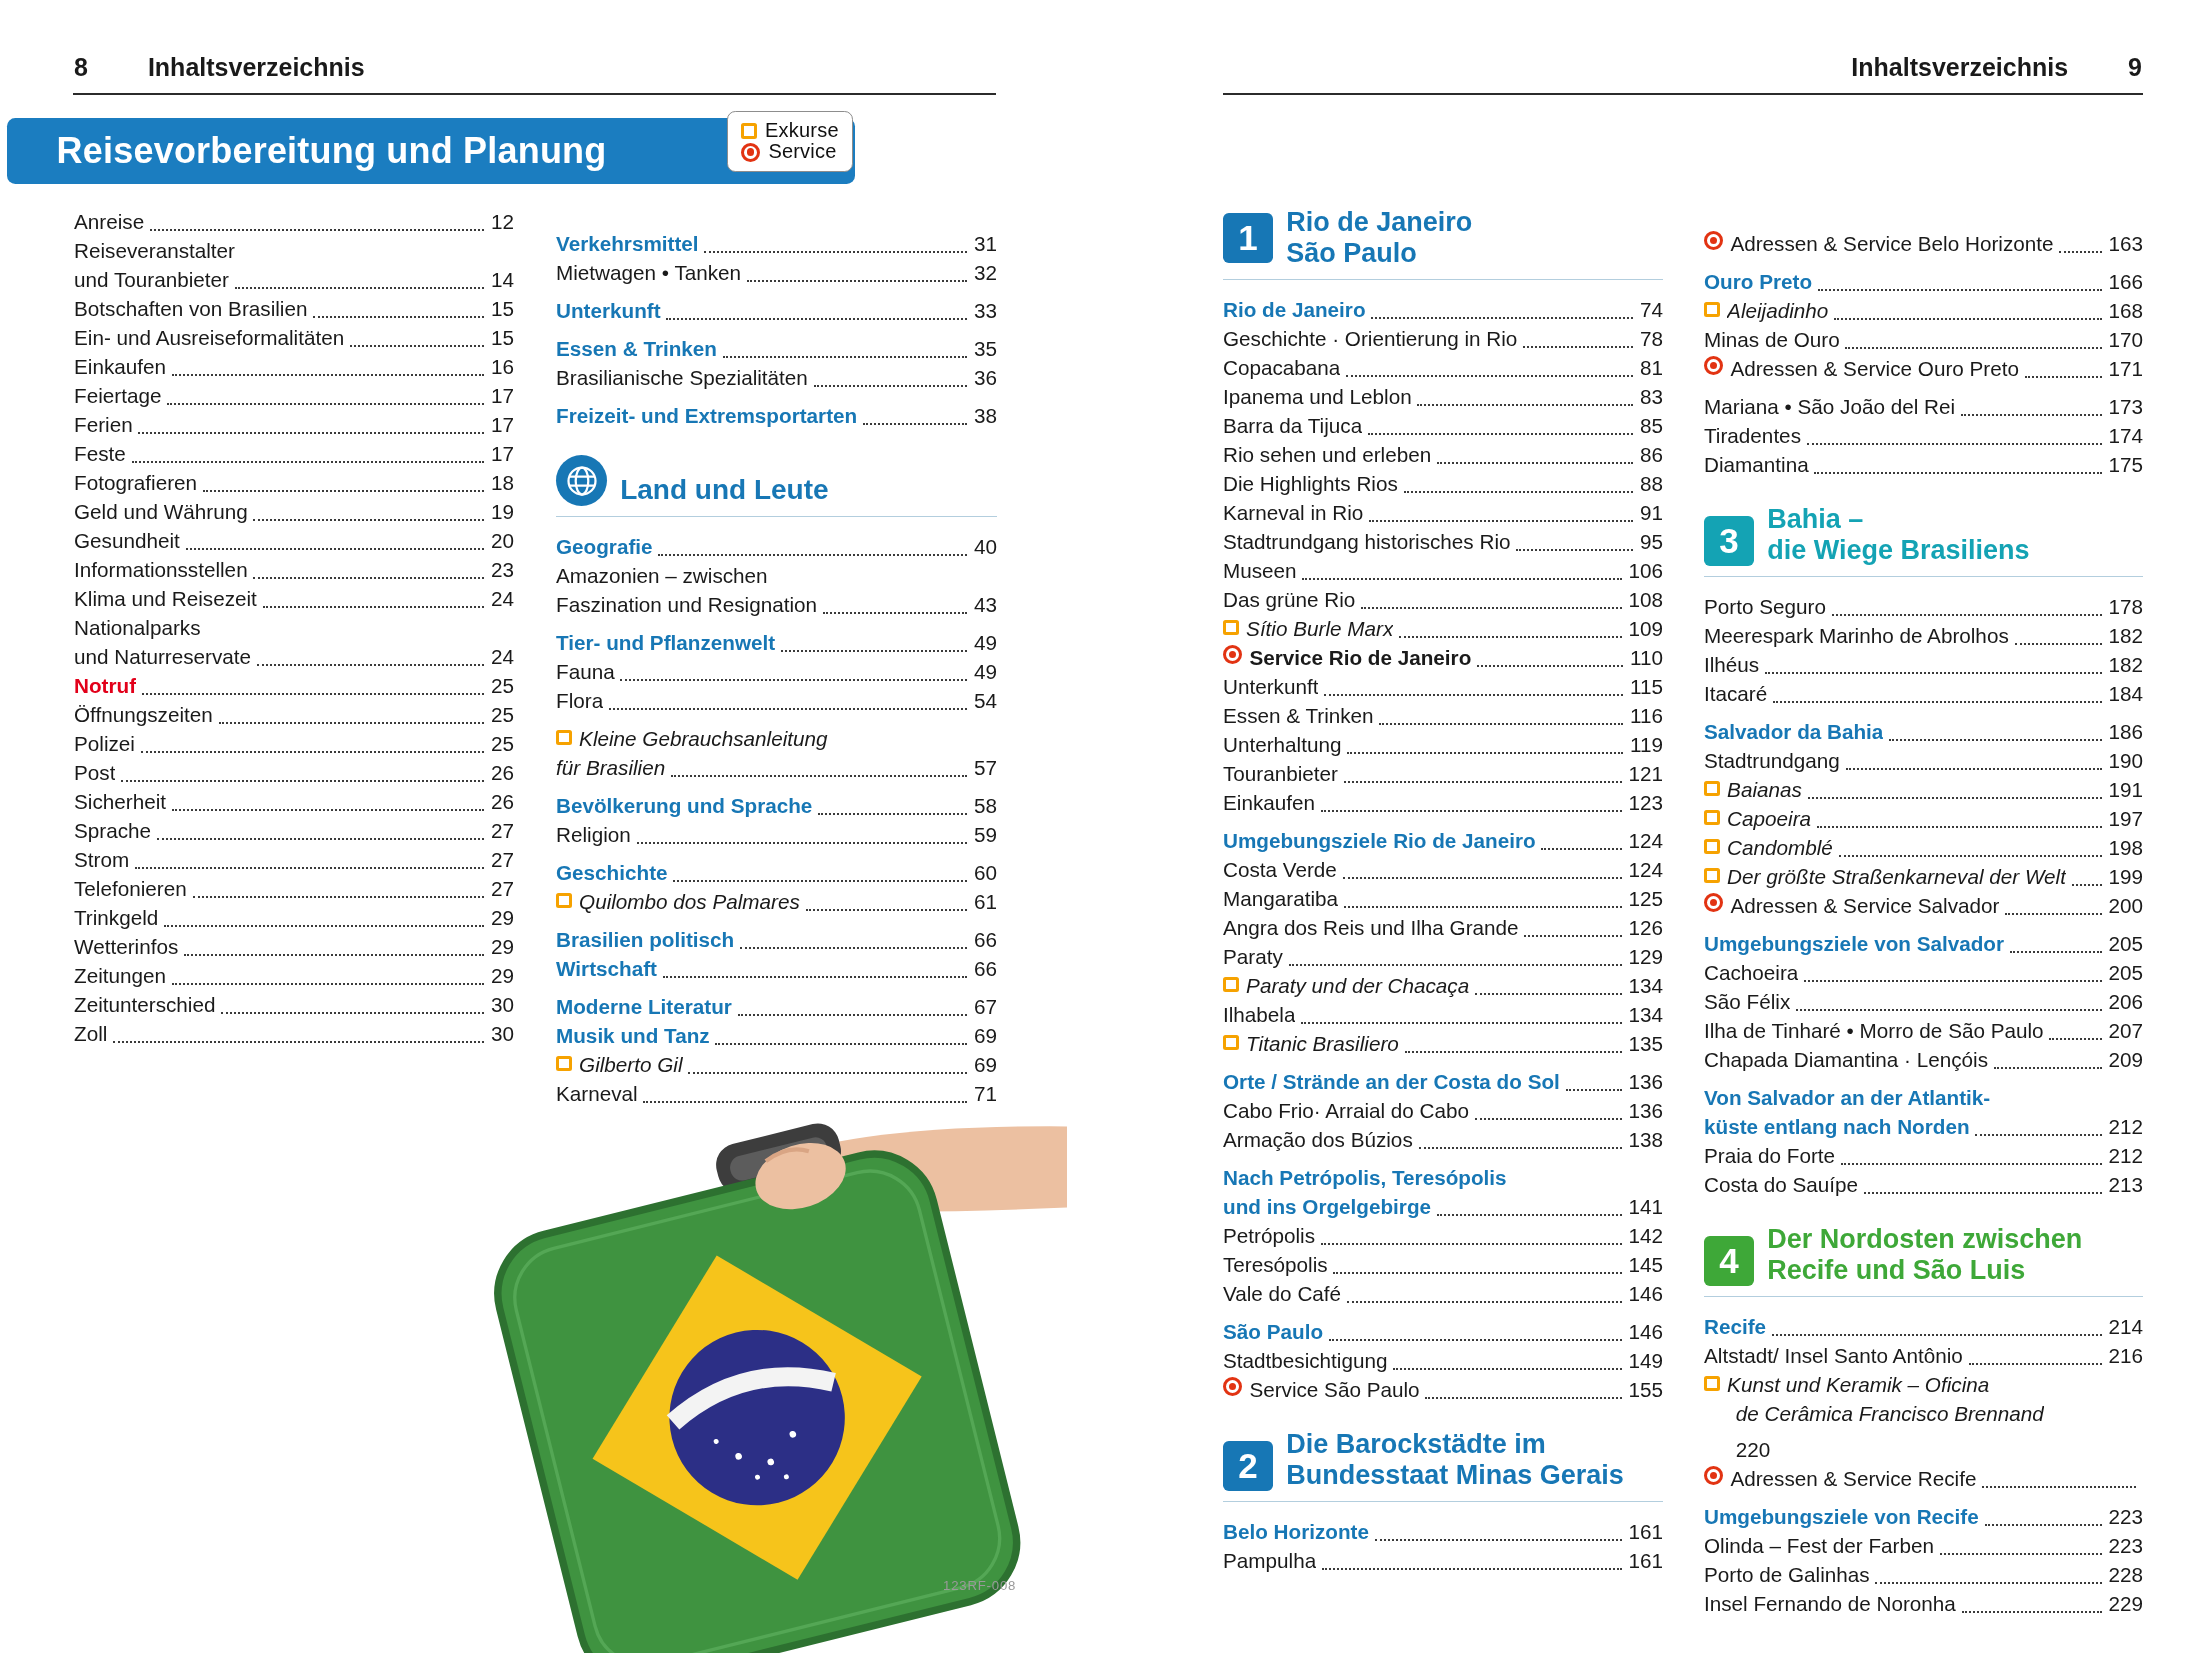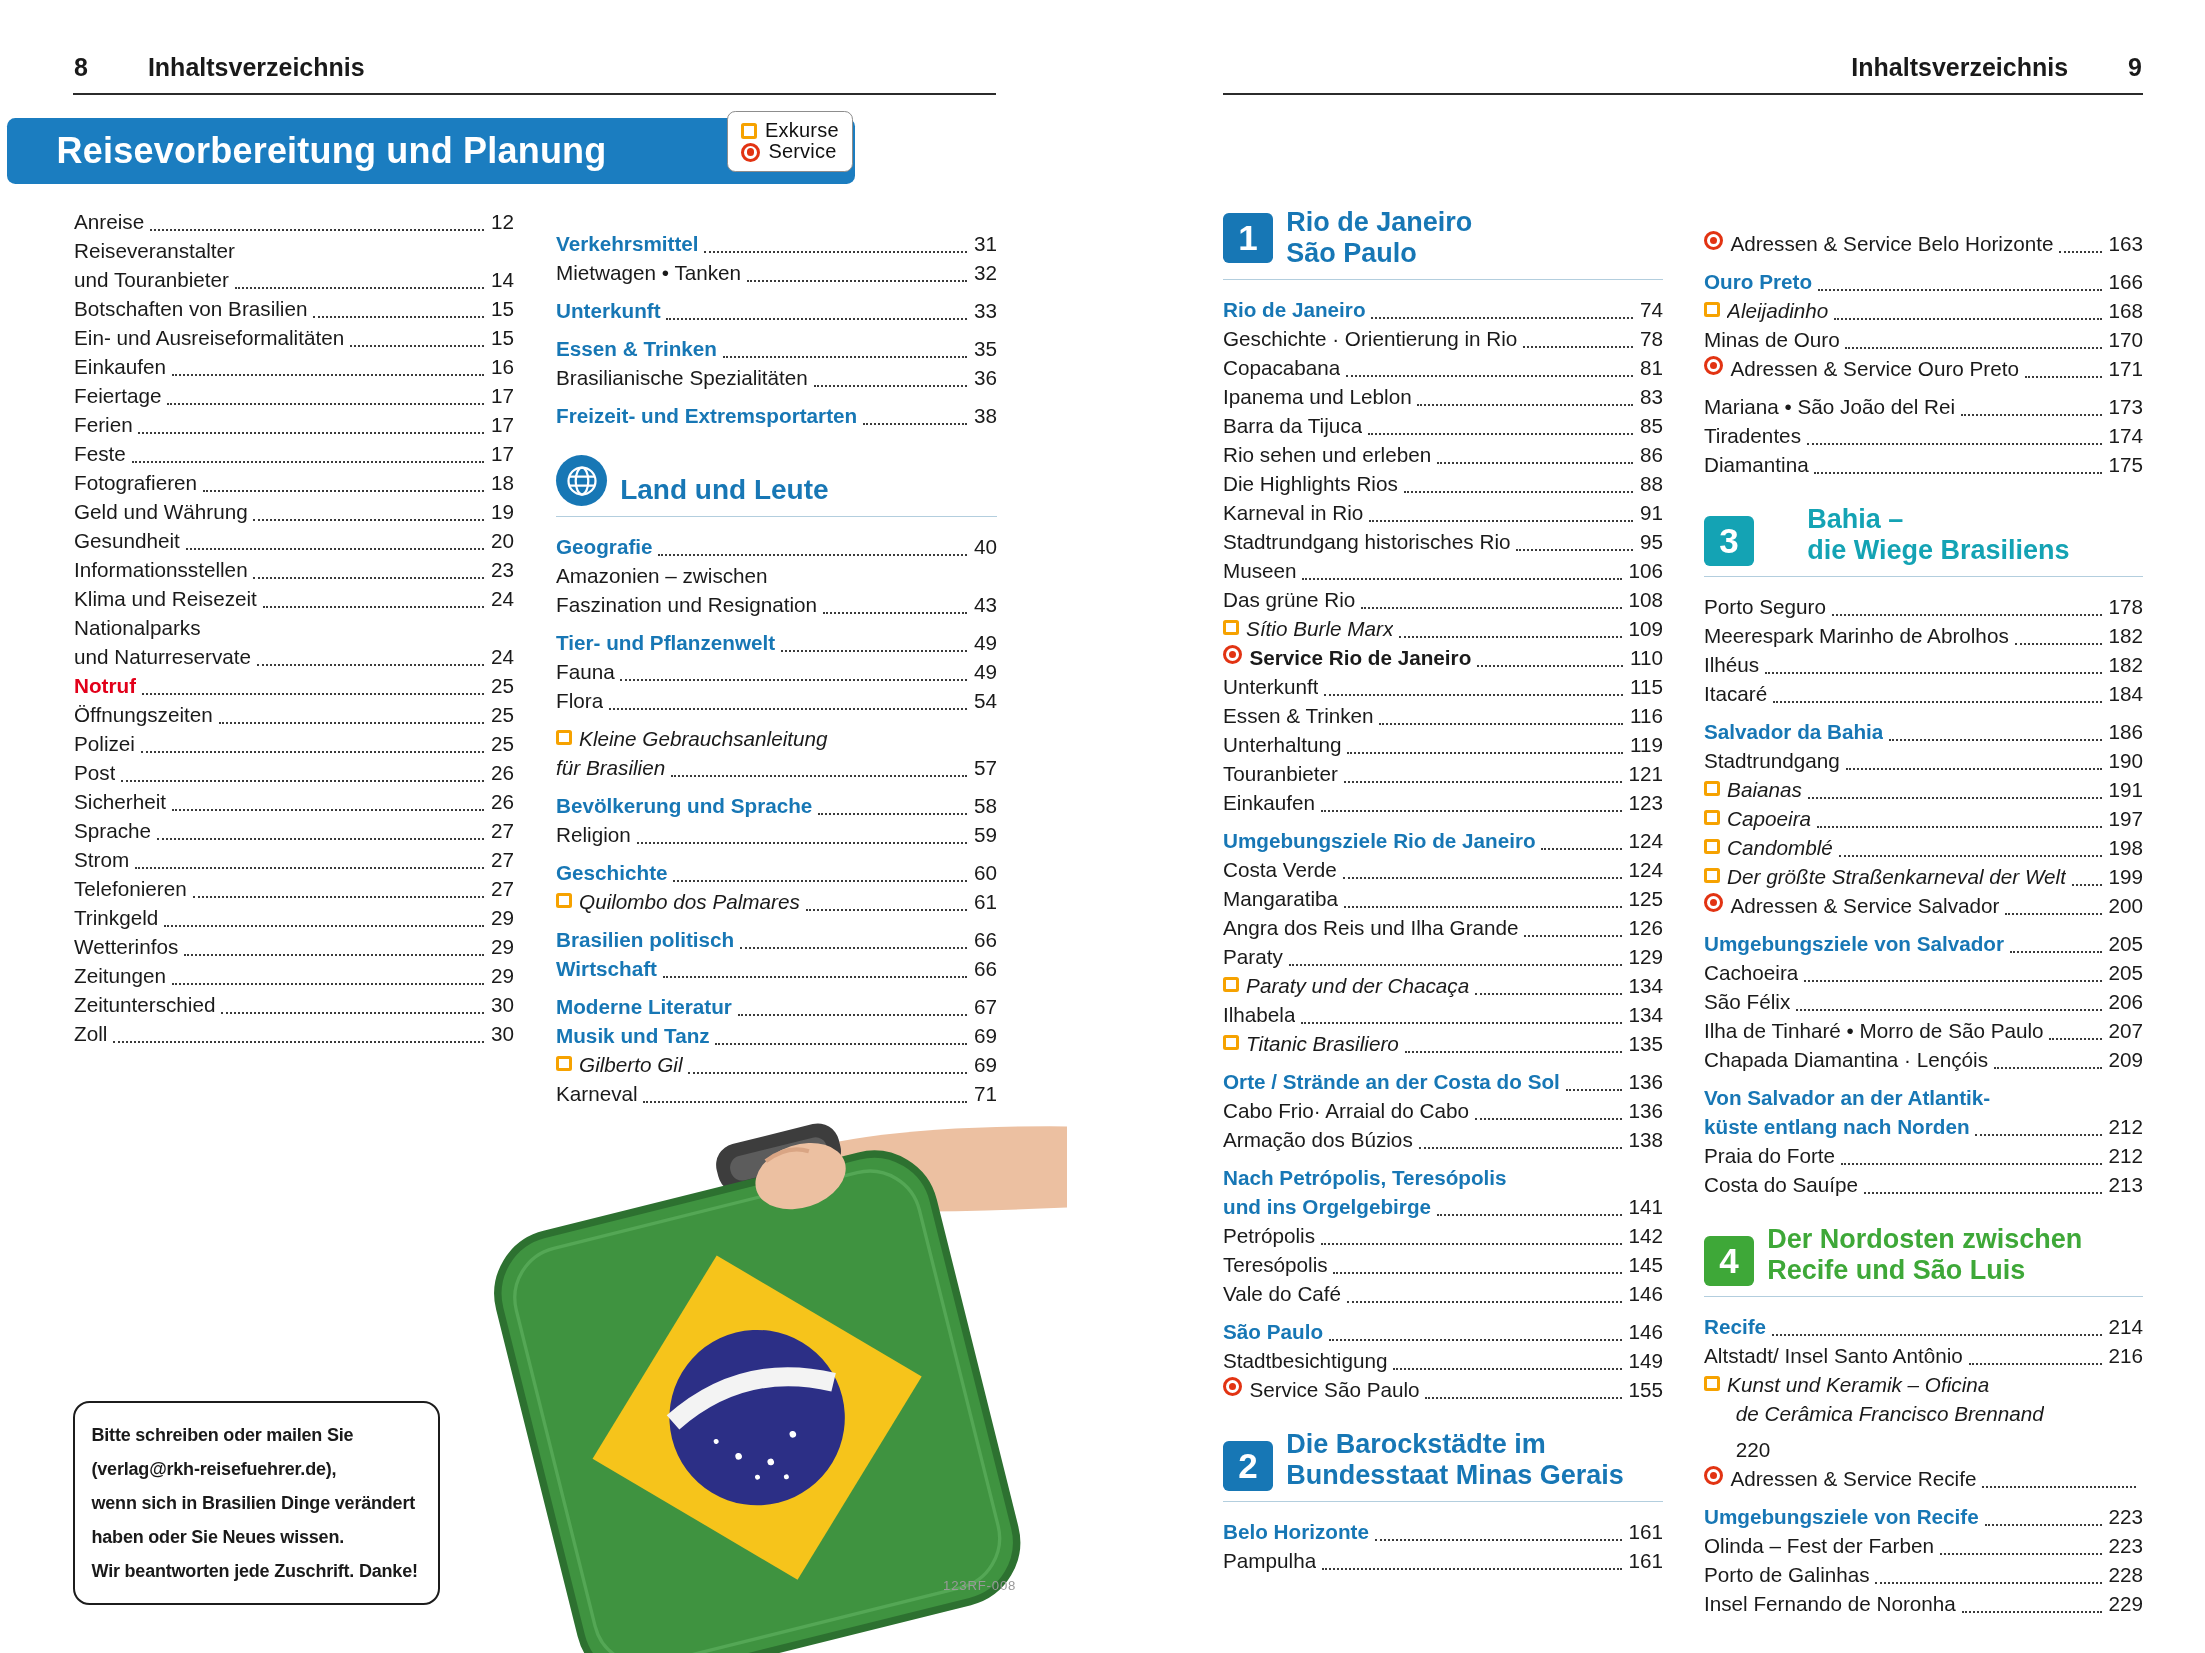--- a/index.html
+++ b/index.html
@@ -38,21 +38,21 @@
   .sec-head,.chap{display:flex;gap:13.2px;align-items:center;border-bottom:1.7px solid #b3cede;
     padding-bottom:10px;margin-bottom:15px;}
   .sec-icon{width:51px;height:51px;background:var(--blue);border-radius:5.8px;
     display:flex;align-items:center;justify-content:center;flex:none;}
   .sec-icon.round{border-radius:50%;}
   .sec-title{color:var(--blue);font-weight:bold;font-size:28px;line-height:32px;}
   .chap-num{width:50px;height:50px;border-radius:5.8px;color:#fff;font-size:35px;font-weight:bold;
     display:flex;align-items:center;justify-content:center;flex:none;}
   .chap-title{font-weight:bold;font-size:27px;line-height:31px;}
   .c-blue .chap-num{background:var(--blue);} .c-blue .chap-title{color:var(--blue);}
-  .c-teal .chap-num{background:var(--teal);} .c-teal .chap-title{color:var(--teal);margin-left:40px;}
+  .c-teal .chap-num{background:var(--teal);} .c-teal .chap-title{color:var(--teal);}
   .c-green .chap-num{background:var(--green);} .c-green .chap-title{color:var(--green);}
   .mt{margin-top:25px;align-items:flex-end;}
 
   
   .row{display:flex;align-items:baseline;font-size:20.7px;line-height:29px;}
   .row .row-icon{flex:none;margin-right:7.4px;position:relative;top:-0.8px;}
   .row .lbl{white-space:nowrap;flex:0 1 auto;min-width:0;overflow:hidden;}
   .row .dots{flex:1 1 0;min-width:0;margin:0 5px 5px 5.8px;border-bottom:2.5px dotted #3a3a3a;align-self:flex-end;}
   .row .pg{margin-left:1.7px;flex:none;}
   .row.gap{margin-top:9px;}
@@ -464,30 +464,20 @@
             <circle cx="300" cy="418" r="3"></circle>
               <circle cx="372" cy="480" r="3"></circle>
           </g>
         </g>
         <ellipse cx="408" cy="110" rx="56" ry="38" fill="#ecc0a1" transform="rotate(-18 408 110)"></ellipse>
         <path d="M366 92 q 26 -20 52 -12" stroke="#d9a584" stroke-width="5" fill="none"></path>
       </svg>
     </div>
     <div class="credit">123RF-008</div>
 
-    <div class="notebox">
-      <div>
-
-      <div class="note-line">Bitte schreiben oder mailen Sie</div>
-          <div class="note-line">(verlag@rkh-reisefuehrer.de),</div>
-          <div class="note-line">wenn sich in Brasilien Dinge verändert</div>
-          <div class="note-line">haben oder Sie Neues wissen.</div>
-          <div class="note-line">Wir beantworten jede Zuschrift. Danke!</div>
-        </div>
-    </div>
   </div>
 
   <div class="page page-right">
     <div class="pg-head">
       <span>Inhaltsverzeichnis</span>
       <span>9</span>
     </div>
     <div class="pg-rule"></div>
 
 

